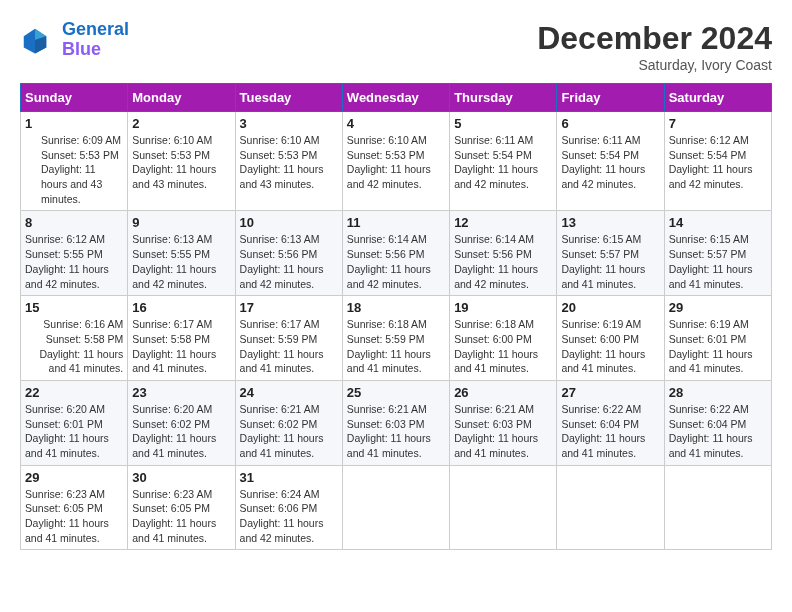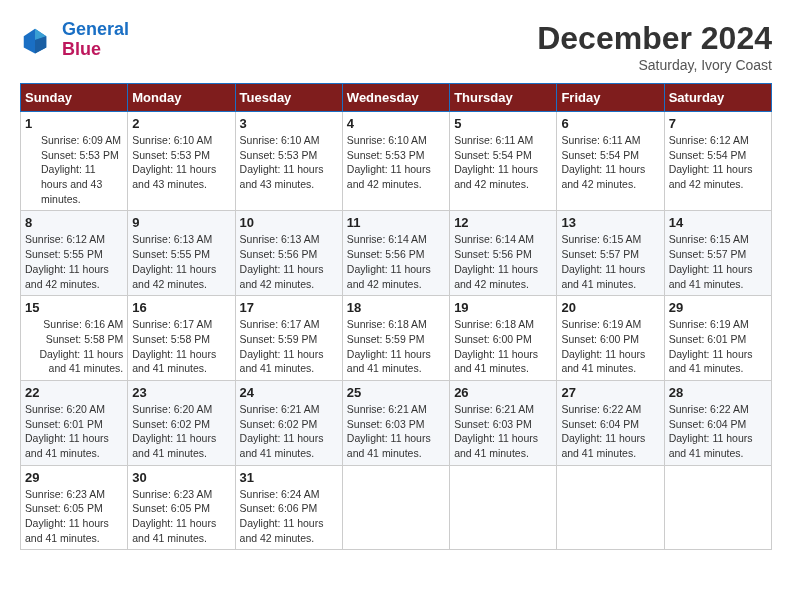--- a/index.html
+++ b/index.html
@@ -45,21 +45,21 @@
     .subtitle {
       font-size: 14px;
       color: #555;
     }
     .calendar {
       width: 100%;
       border-collapse: collapse;
       font-size: 11px;
     }
     .calendar th {
-      background-color: #7f1d1d;
+      background-color: #a21caf;
       color: #fff;
       padding: 6px 4px;
       text-align: left;
       font-size: 13px;
       font-weight: bold;
       border: 1px solid #1a6fc4;
     }
     .calendar td {
       border: 1px solid #ccc;
       vertical-align: top;
@@ -92,21 +92,21 @@
 
 <div class="header">
   <div class="logo">
     <svg class="logo-icon" viewBox="0 0 40 40">
       <polygon points="20,5 35,15 35,30 20,38 5,30 5,15" fill="#1a6fc4"></polygon>
       <polygon points="20,5 35,15 20,20" fill="#3a9fd4"></polygon>
       <polygon points="20,20 35,15 35,30 20,38" fill="#1a5fa4"></polygon>
     </svg>
     <div class="logo-text">
       <div><span>General</span></div>
-      <div><span style="color:#be185d">Blue</span></div>
+      <div><span style="color:#8b5cf6">Blue</span></div>
     </div>
   </div>
   <div class="title-block">
     <div class="month-title">December 2024</div>
     <div class="subtitle">Saturday, Ivory Coast</div>
   </div>
 </div>
 
 <table class="calendar">
   <thead>

